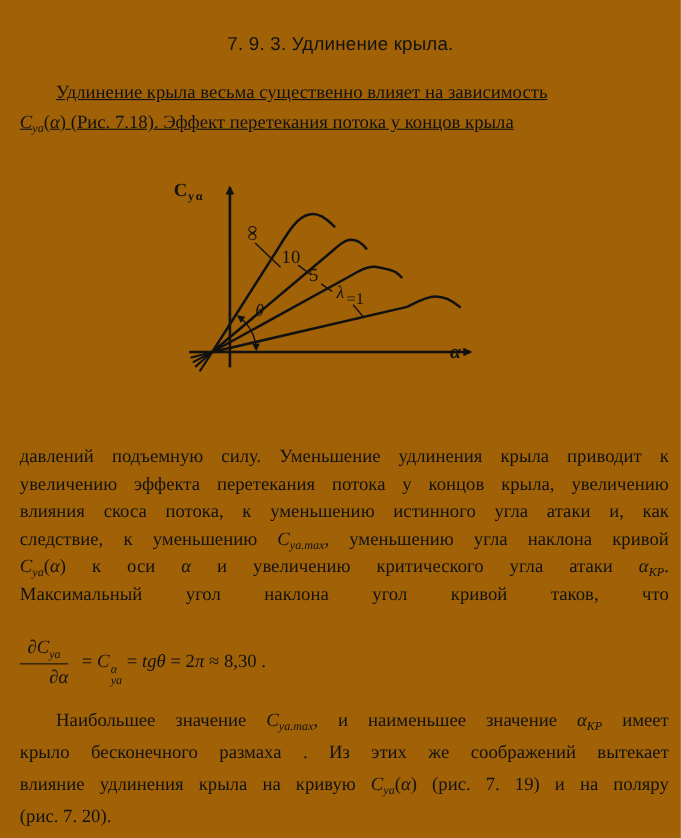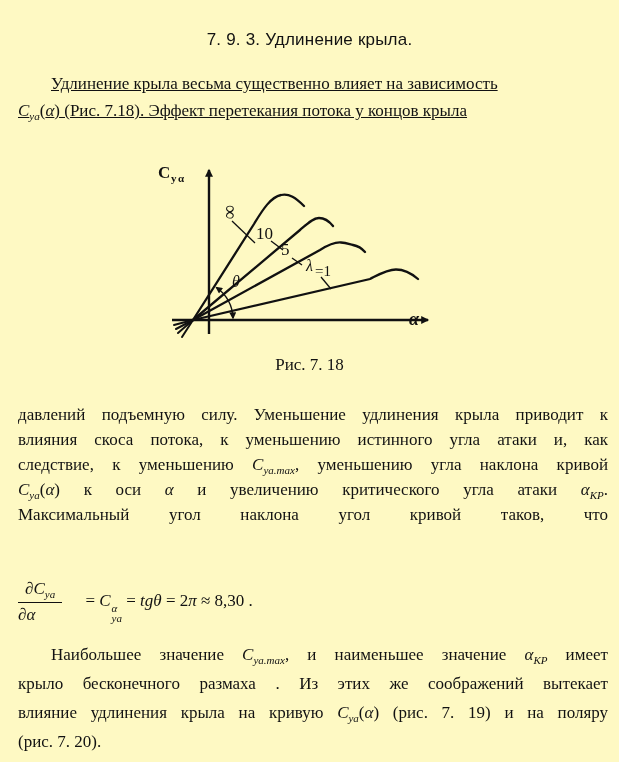--- a/index.html
+++ b/index.html
@@ -1,33 +1,33 @@
 <!DOCTYPE html>
 <html><head>
 <meta charset="utf-8">
 <style>
   html,body{margin:0;padding:0;background:#ffffff;}
-  .page{position:relative;width:619px;height:762px;background:#fef9c3;color:#121212;
+  .page{position:relative;width:619px;height:762px;background:#a16207;color:#121212;
         font-family:"Liberation Serif",serif;overflow:hidden;}
   .title{position:absolute;top:30px;left:18px;width:583px;text-align:center;
          font-family:"Liberation Sans",sans-serif;font-size:17px;letter-spacing:.2px;}
   .para{position:absolute;left:18px;width:590px;font-size:17px;}
   #p1{top:70px;line-height:27px;}
   #p2{top:402px;line-height:25px;}
   #p3{top:640px;line-height:29px;}
   .line{text-align:justify;text-align-last:justify;}
   .line.ragged{text-align:left;text-align-last:left;text-decoration:underline;}
   .line.indent{text-indent:33px;}
   .line.last{text-align-last:left;}
   .mi{font-style:italic;}
   .msub{font-style:italic;font-size:11px;vertical-align:-4px;line-height:1;}
   .ss{display:inline-flex;flex-direction:column;vertical-align:-6px;
       font-size:11px;font-style:italic;line-height:10px;margin-left:1px;}
   .formula{position:absolute;left:18px;top:579px;font-size:17px;line-height:20px;}
-  .frac{display:inline-block;text-align:left;vertical-align:middle;margin-right:19px;}
+  .frac{display:inline-block;text-align:right;vertical-align:middle;margin-right:8px;}
   .frac .num{display:block;padding:0 7px 2px;border-bottom:1.4px solid #111;}
   .frac .den{display:block;padding-top:2px;}
   .caption{position:absolute;top:355px;left:18px;width:583px;text-align:center;font-size:17px;}
   .figwrap{position:absolute;top:148px;left:0;width:619px;height:202px;}
   svg text{font-family:"Liberation Serif",serif;fill:#111;}
   .axis-lbl{font-weight:bold;}
 </style>
 </head>
 <body>
 
@@ -84,24 +84,24 @@
       <text x="224" y="64" font-size="20" transform="rotate(90 224 64)" text-anchor="middle">∞</text>
       <text x="256" y="91" font-size="17">10</text>
       <text x="281" y="107" font-size="17">5</text>
       <text x="306" y="123" font-size="16" font-style="italic">λ</text>
       <text x="315" y="128" font-size="15">=1</text>
       <text x="232" y="139" font-size="16" font-style="italic">θ</text>
       <text x="409" y="177" font-size="18" font-style="italic" class="axis-lbl">α</text>
     </svg>
   </div>
 
-  <div class="caption">Рис. 7. 18</div>
 
   <div class="para" id="p2">
     <div class="line"><span>давлений подъемную силу. Уменьшение удлинения крыла приводит к</span></div>
+    <div class="line"><span>увеличению эффекта перетекания потока у концов крыла, увеличению</span></div>
     <div class="line"><span>влияния скоса потока, к уменьшению истинного угла атаки и, как</span></div>
     <div class="line"><span>следствие, к уменьшению </span><span class="mi">C</span><span class="msub">уа.max</span><span>, уменьшению угла наклона кривой</span></div>
     <div class="line"><span class="mi">C</span><span class="msub">уа</span><span>(</span><span class="mi">α</span><span>) к оси </span><span class="mi">α</span><span> и увеличению критического угла атаки </span><span class="mi">α</span><span class="msub">КР</span><span>.</span></div>
     <div class="line"><span>Максимальный угол наклона угол кривой таков, что</span></div>
   </div>
 
   <div class="formula"><span class="frac"><span class="num"><span class="mi">∂C</span><span class="msub">уа</span></span><span class="den"><span class="mi">∂α</span></span></span><span> = </span><span class="mi">C</span><span class="ss">
         <span class="ssup">α</span>
         <span class="ssub">уа</span>
       </span><span> = </span><span class="mi">tgθ</span><span> = 2</span><span class="mi">π</span><span> ≈ 8,30</span><span> .</span></div>

